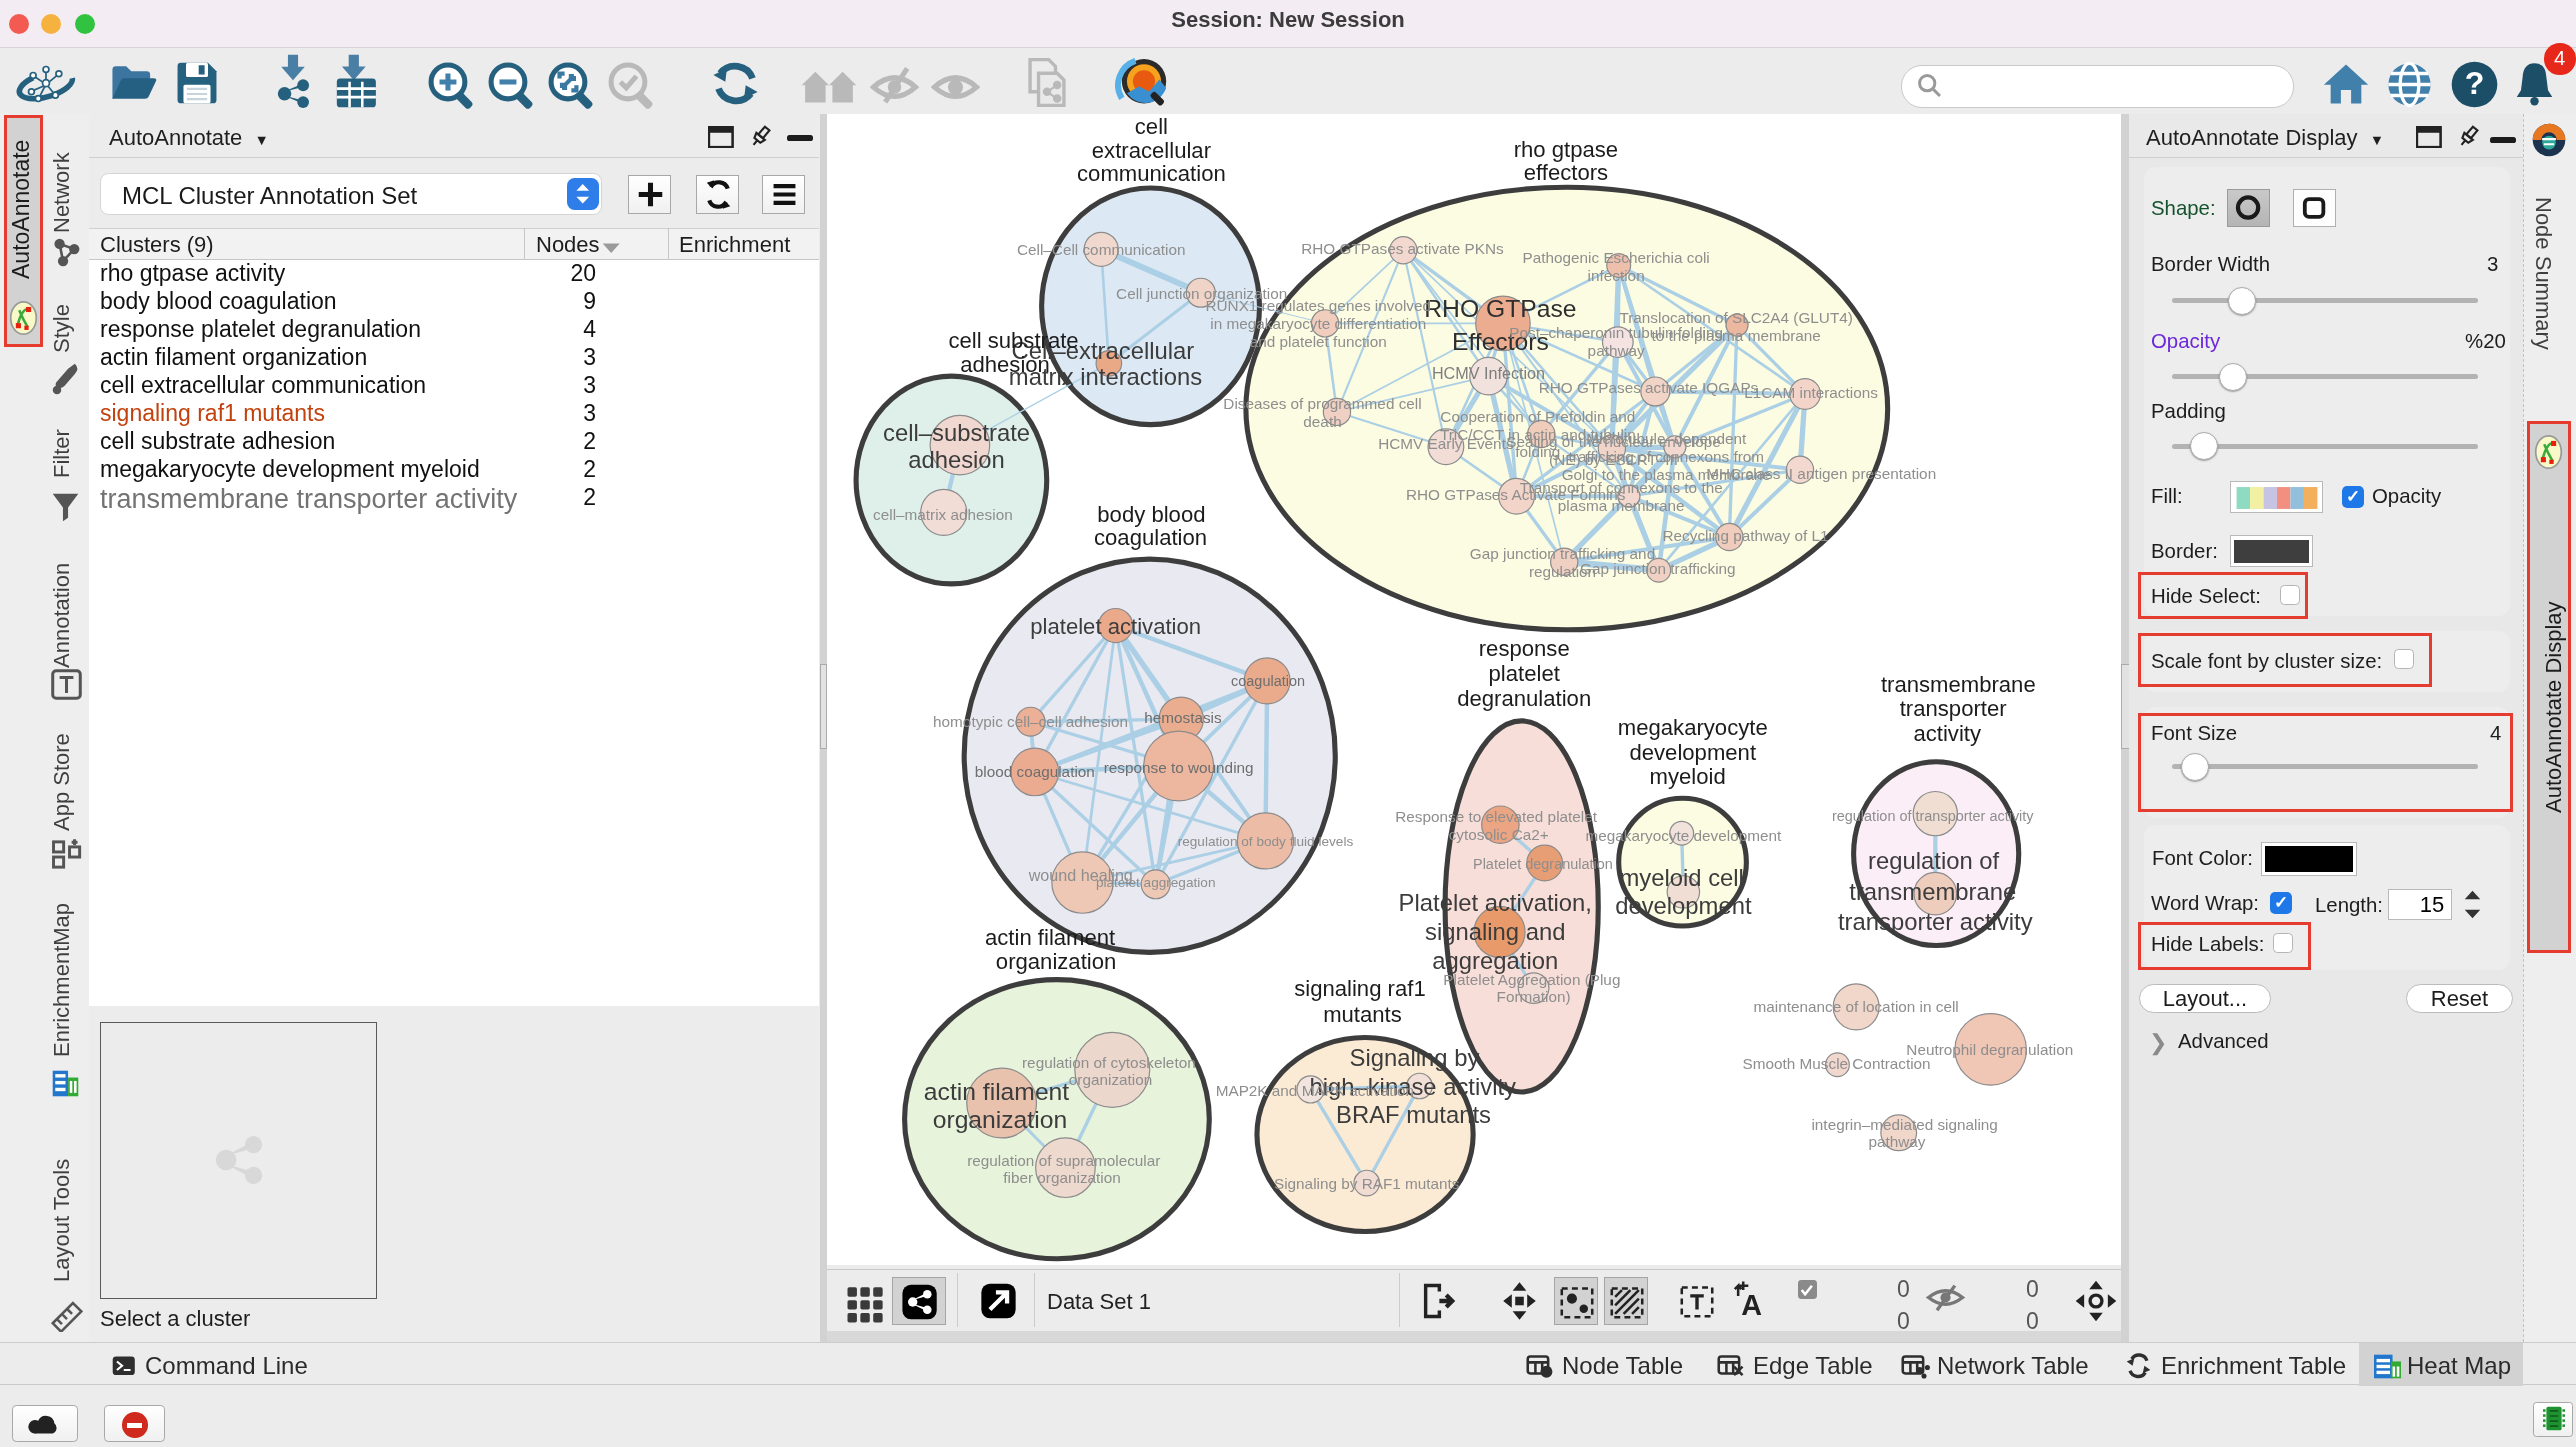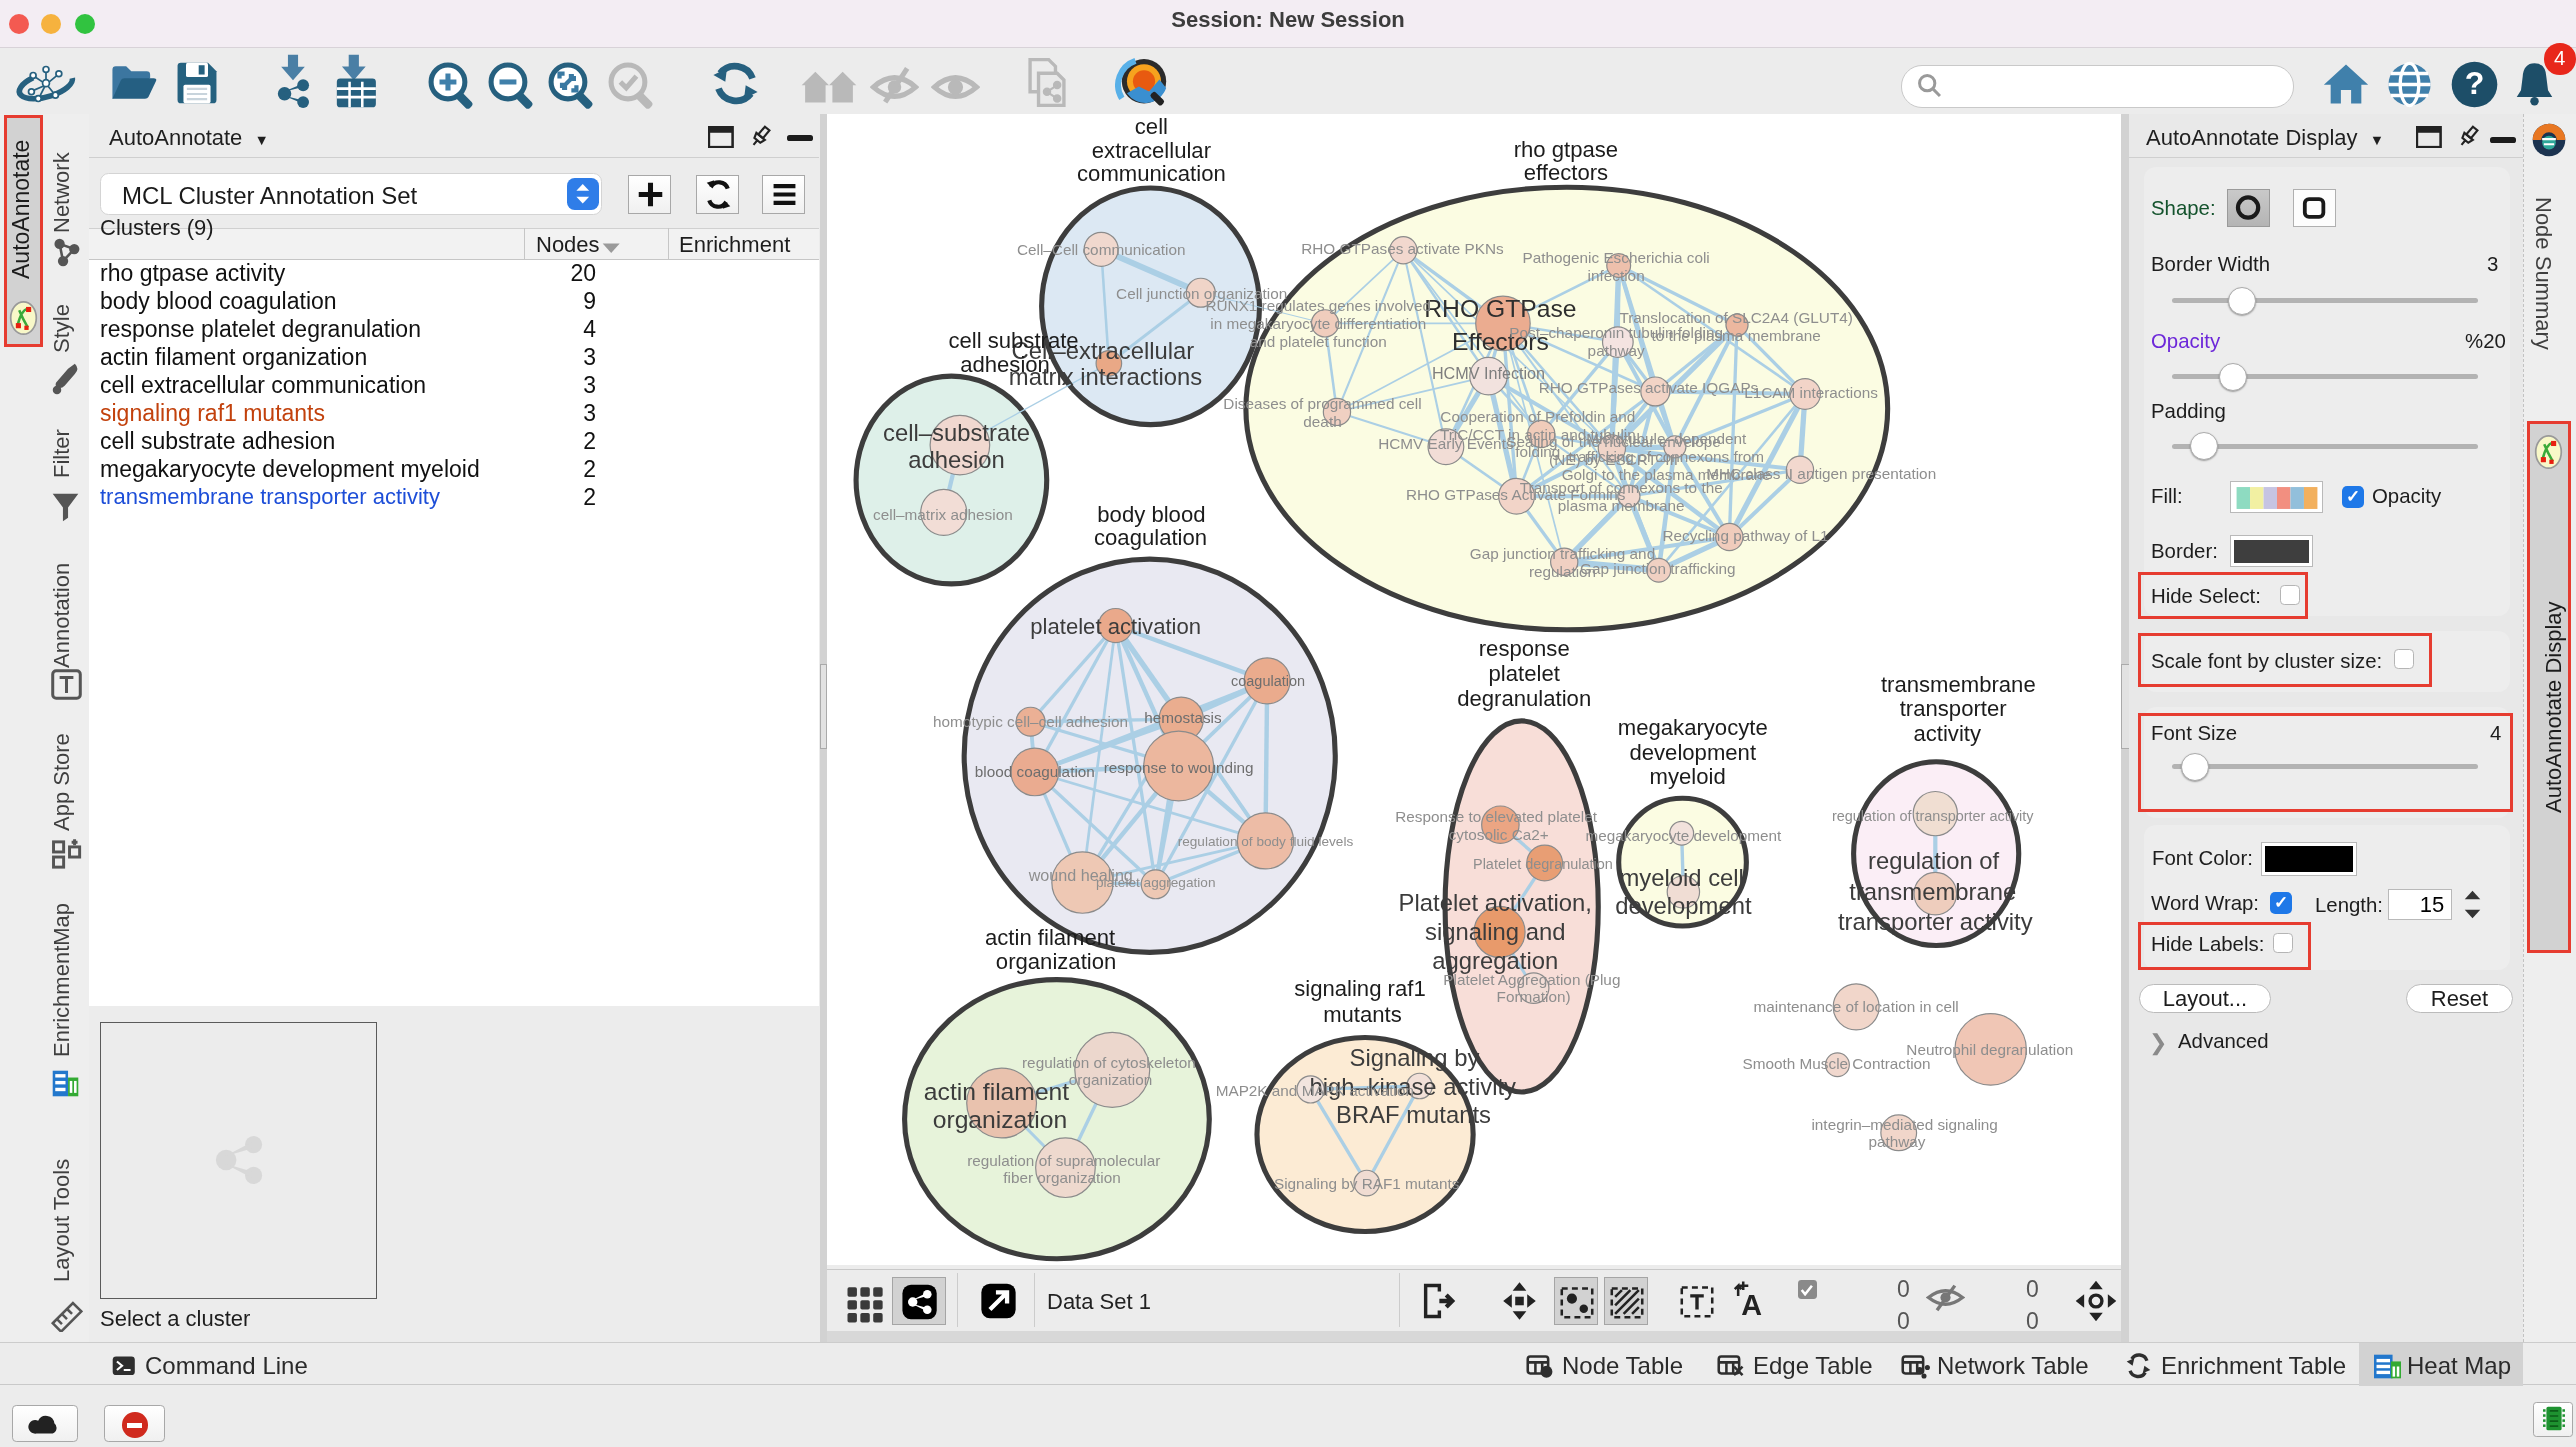--- a/index.html
+++ b/index.html
@@ -253,21 +253,21 @@
         <path d="M36 15 A 11 11 0 0 0 16 13"></path>
         <path d="M14 29 A 11 11 0 0 0 34 31"></path>
       </g>
       <path d="M11 8 L20 5 L18 15 Z" fill="#111"></path>
       <path d="M39 36 L30 39 L32 29 Z" fill="#111"></path>
     </svg></div>
 <div class="abs btn" style="left:762px;top:175px;width:43px;height:39px"><svg width="43" height="37" viewBox="0 0 50 44" style="">
       <path d="M12 12 h26 M12 22 h26 M12 32 h26" stroke="#111" stroke-width="5"></path>
     </svg></div>
 <div class="abs" style="left:89px;top:228px;width:730px;height:32px;background:#f2f2f2;border-top:0.9px solid #d0d0d0;border-bottom:0.9px solid #c6c6c6"></div>
-<div class="abs" style="left:100px;top:215px;font-size:22px;color:#1d1d1d">Clusters (9)</div>
+<div class="abs" style="left:100px;top:232px;font-size:22px;color:#1d1d1d">Clusters (9)</div>
 <div class="abs" style="left:536px;top:232px;font-size:22px;color:#1d1d1d">Nodes</div>
 <svg width="20.4" height="13.6" viewBox="0 0 24 16" style="position:absolute;left:601px;top:241px">
     <path d="M2 3 L22 3 L12 14 Z" fill="#9a9a9a"></path>
   </svg>
 <div class="abs" style="left:679px;top:232px;font-size:22px;color:#1d1d1d">Enrichment</div>
 <div class="abs" style="left:524px;top:228px;width:0.9px;height:32px;background:#c6c6c6"></div>
 <div class="abs" style="left:668px;top:228px;width:0.9px;height:32px;background:#c6c6c6"></div>
 <div class="abs" style="left:89px;top:260px;width:730px;height:746px;background:#ffffff"></div>
 <div class="abs" style="left:100px;top:260px;font-size:23px;color:#111">rho gtpase activity</div>
 <div class="abs" style="left:524px;top:260px;width:72px;text-align:right;font-size:23px;color:#111">20</div>
@@ -278,21 +278,21 @@
 <div class="abs" style="left:100px;top:344px;font-size:23px;color:#111">actin filament organization</div>
 <div class="abs" style="left:524px;top:344px;width:72px;text-align:right;font-size:23px;color:#111">3</div>
 <div class="abs" style="left:100px;top:372px;font-size:23px;color:#111">cell extracellular communication</div>
 <div class="abs" style="left:524px;top:372px;width:72px;text-align:right;font-size:23px;color:#111">3</div>
 <div class="abs" style="left:100px;top:400px;font-size:23px;color:#c2410c">signaling raf1 mutants</div>
 <div class="abs" style="left:524px;top:400px;width:72px;text-align:right;font-size:23px;color:#111">3</div>
 <div class="abs" style="left:100px;top:428px;font-size:23px;color:#111">cell substrate adhesion</div>
 <div class="abs" style="left:524px;top:428px;width:72px;text-align:right;font-size:23px;color:#111">2</div>
 <div class="abs" style="left:100px;top:456px;font-size:23px;color:#111">megakaryocyte development myeloid</div>
 <div class="abs" style="left:524px;top:456px;width:72px;text-align:right;font-size:23px;color:#111">2</div>
-<div class="abs" style="left:100px;top:484px;font-size:22px;color:#1d4ed8">transmembrane transporter activity</div>
+<div class="abs" style="left:100px;top:484px;font-size:27px;color:#737373">transmembrane transporter activity</div>
 <div class="abs" style="left:524px;top:484px;width:72px;text-align:right;font-size:23px;color:#111">2</div>
 <div class="abs" style="left:89px;top:1006px;width:730px;height:346px;background:#ececec"></div>
 <div class="abs" style="left:100px;top:1022px;width:277px;height:277px;background:#ececec;border:1.7px solid #5a5a5a"></div>
 <svg width="60" height="60" viewBox="0 0 70 70" style="position:absolute;left:209px;top:1130px">
     <g fill="#d8d8d8">
       <circle cx="20" cy="35" r="12"></circle>
       <circle cx="52" cy="17" r="10"></circle>
       <circle cx="52" cy="53" r="10"></circle>
       <path d="M18 31 52 13 52 21 Z"></path>
       <path d="M18 39 52 57 52 49 Z"></path>

